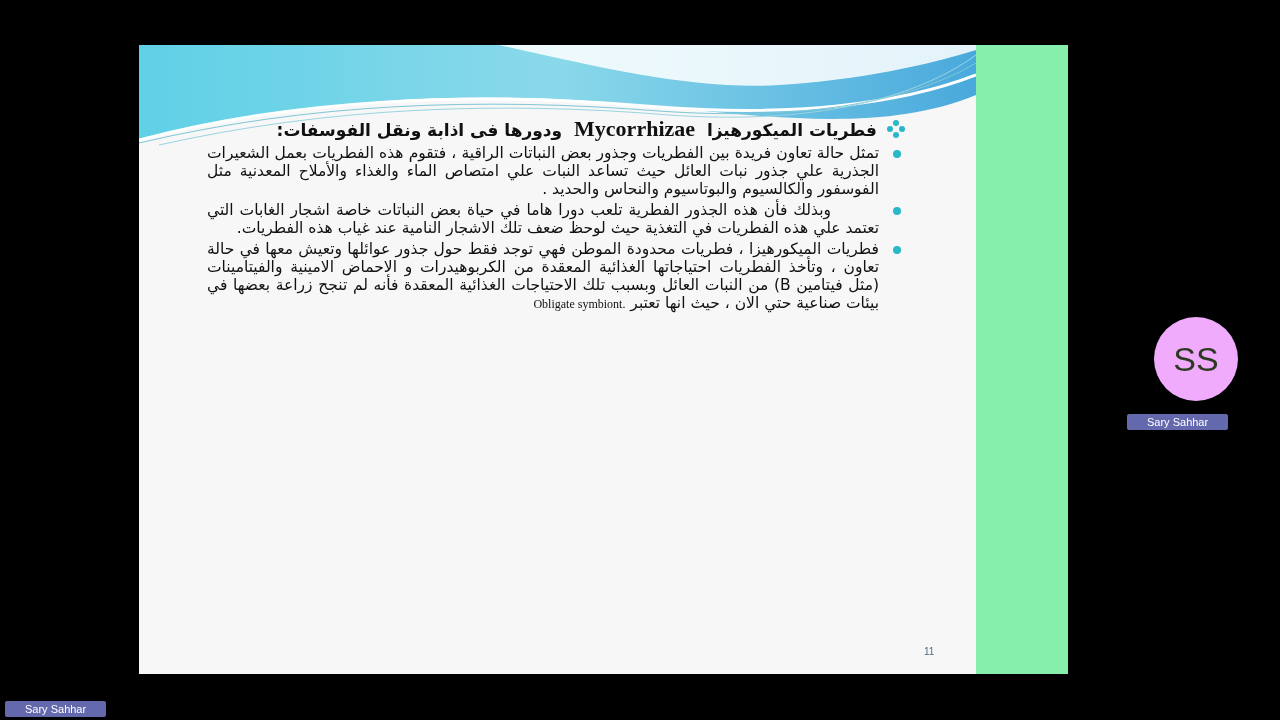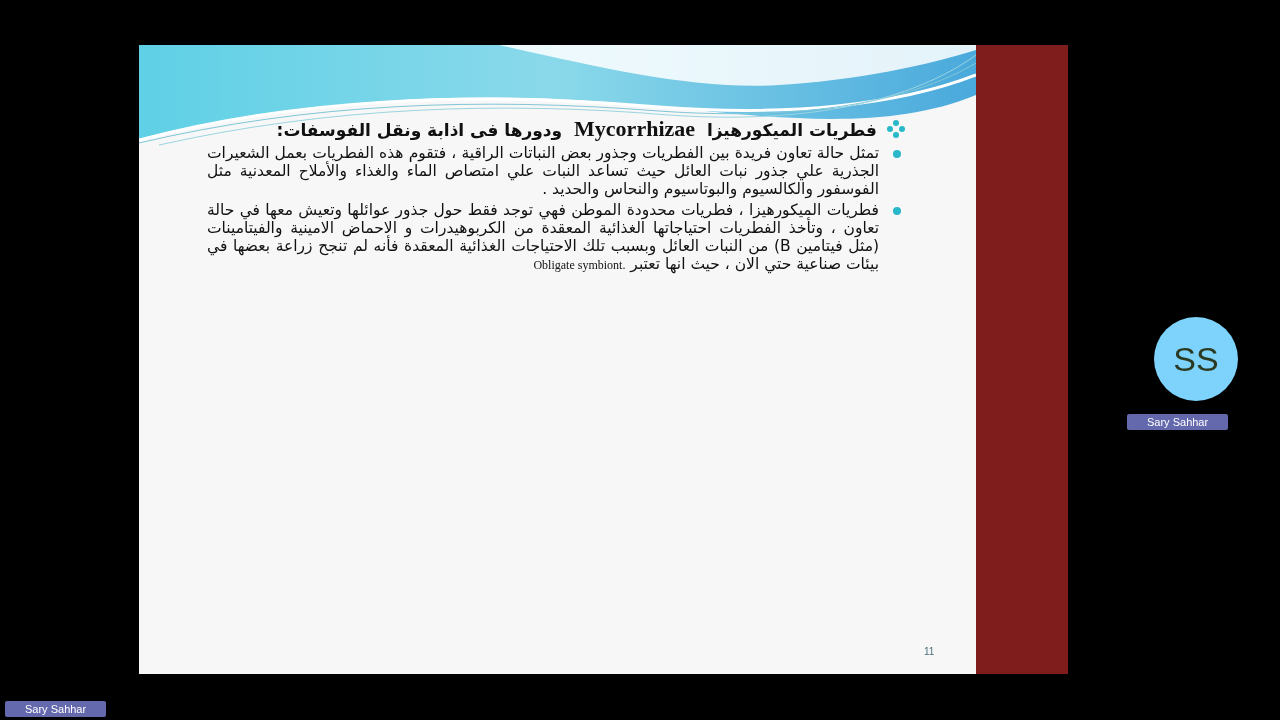--- a/index.html
+++ b/index.html
@@ -1,29 +1,29 @@
 <!DOCTYPE html>
 <html><head>
   <meta charset="utf-8">
   <style>
     html, body { margin:0; padding:0; }
     body { width:1280px; height:720px; background:#000; position:relative; overflow:hidden; font-family:"DejaVu Sans", sans-serif; }
-    .share-area { position:absolute; left:139px; top:45px; width:929px; height:629px; background:#7f1d1d; }
+    .share-area { position:absolute; left:139px; top:45px; width:929px; height:629px; background:#86efac; }
     .slide { position:absolute; left:0; top:0; width:837px; height:629px; background:#f7f7f7; overflow:hidden; }
     .wave { position:absolute; left:0; top:0; width:837px; height:140px; }
     .content { position:absolute; left:50px; top:72px; width:690px; direction:rtl; color:#111; }
     .title { font-family:"DejaVu Sans", sans-serif; font-weight:bold; font-size:17px; line-height:24px; margin:0 0 2px 0; position:relative; padding-right:2px; }
     .title .latin { font-family:"Liberation Serif", serif; font-size:22px; font-weight:bold; padding:0 6px; }
     .title-icon { position:absolute; right:-26px; top:3px; width:18px; height:18px; }
     .bullet { position:relative; font-size:15.5px; line-height:18px; margin:0 0 3px 18px; text-align:justify; }
     .bullet .dot { position:absolute; right:-22px; top:6px; width:8px; height:8px; border-radius:50%; background:#29b8c9; }
     .bullet .latin { font-family:"Liberation Serif", serif; font-size:12px; }
     .indent { padding-right:48px; }
     .page-num { position:absolute; left:785px; top:601px; font-size:10px; color:#4b6f7a; font-family:"Liberation Sans", sans-serif;text-align:right; }
-    .avatar { position:absolute; left:1154px; top:317px; width:84px; height:84px; border-radius:50%; background:#7dd3fc; display:flex; align-items:center; justify-content:center; font-family:"Liberation Sans", sans-serif; font-size:34px; color:#2c3a22; }
+    .avatar { position:absolute; left:1154px; top:317px; width:84px; height:84px; border-radius:50%; background:#f0abfc; display:flex; align-items:center; justify-content:center; font-family:"Liberation Sans", sans-serif; font-size:34px; color:#2c3a22; }
     .name-tag { position:absolute; background:#6469ad; color:#fff; font-family:"Liberation Sans", sans-serif; font-size:11px; padding:2px 20px; border-radius:2px; line-height:12px; }
     .name-tag.side { left:1127px; top:414px; }
     .name-tag.bottom { left:5px; top:701px; }
   </style>
 </head>
 <body>
 
 <div class="share-area">
   <div class="slide">
     <svg class="wave" viewBox="0 0 837 140" preserveAspectRatio="none">
@@ -52,20 +52,24 @@
         <span>فطريات الميكورهيزا</span>
         <span class="latin">Mycorrhizae</span>
         <span>ودورها فى اذابة ونقل الفوسفات:</span>
       </div>
 
       <div class="bullet">
         <span class="dot"></span>
         <span>تمثل حالة تعاون فريدة بين الفطريات وجذور بعض النباتات الراقية ، فتقوم هذه الفطريات بعمل الشعيرات الجذرية علي جذور نبات العائل حيث تساعد النبات علي امتصاص الماء والغذاء والأملاح المعدنية مثل الفوسفور والكالسيوم والبوتاسيوم والنحاس والحديد .</span>
       </div>
 
+      <div class="bullet">
+        <span class="dot"></span>
+        <span class="indent">وبذلك فأن هذه الجذور الفطرية تلعب دورا هاما في حياة بعض النباتات خاصة اشجار الغابات التي تعتمد علي هذه الفطريات في التغذية حيث لوحظ ضعف تلك الاشجار النامية عند غياب هذه الفطريات.</span>
+      </div>
 
       <div class="bullet">
         <span class="dot"></span>
         <span>فطريات الميكورهيزا ، فطريات محدودة الموطن فهي توجد فقط حول جذور عوائلها وتعيش معها في حالة تعاون ، وتأخذ الفطريات احتياجاتها الغذائية المعقدة من الكربوهيدرات و الاحماض الامينية والفيتامينات (مثل فيتامين B) من النبات العائل وبسبب تلك الاحتياجات الغذائية المعقدة فأنه لم تنجح زراعة بعضها في بيئات صناعية حتي الان ، حيث انها تعتبر</span>
         <span class="latin" dir="ltr">Obligate symbiont.</span>
       </div>
 
     </div>
 
     <div class="page-num">11</div>

